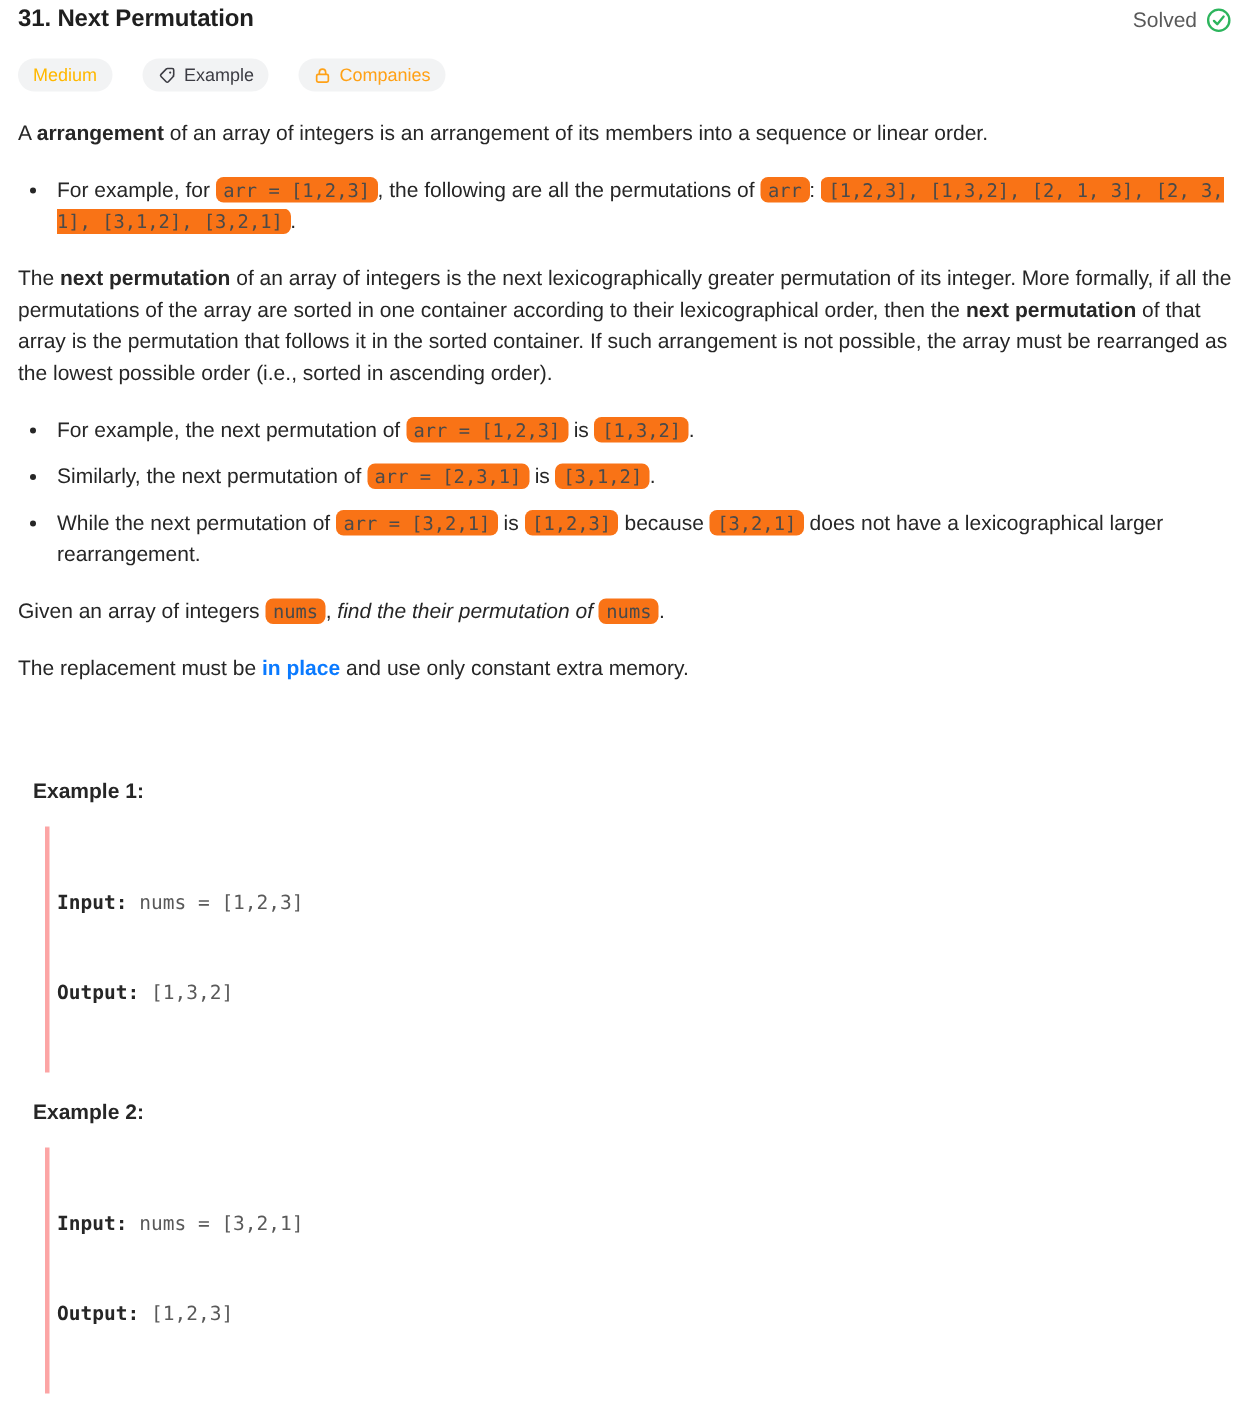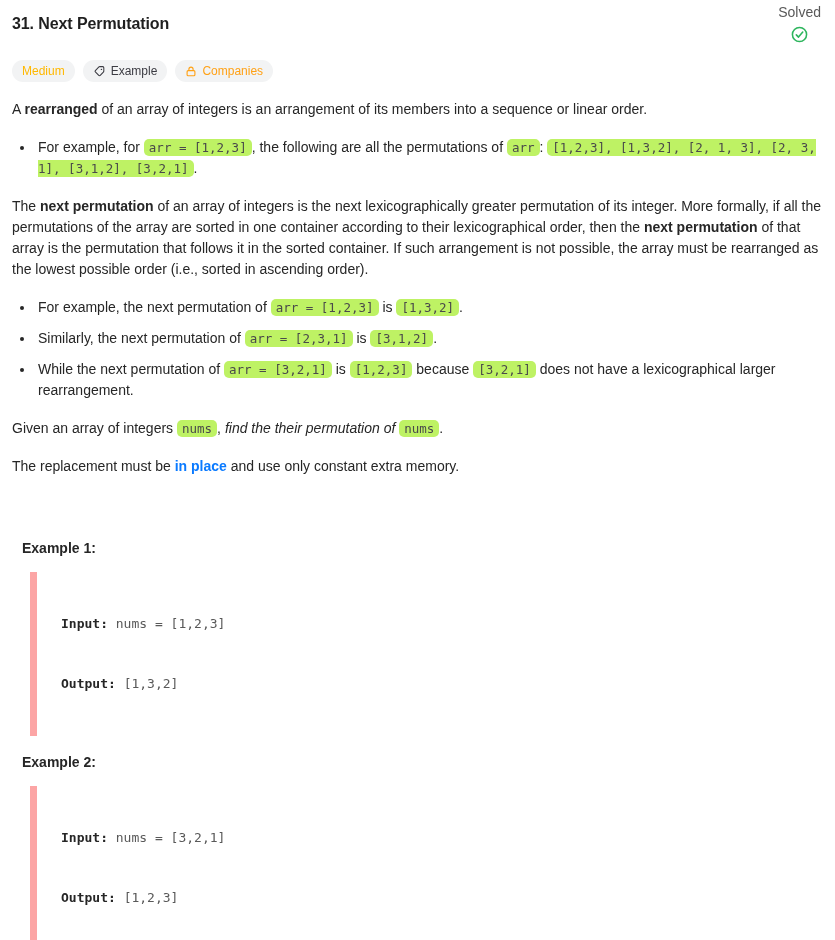--- a/index.html
+++ b/index.html
@@ -9,25 +9,25 @@
     background: #ffffff;
     font-family: "Liberation Sans", "DejaVu Sans", sans-serif;
     color: #262626;
     font-size: 14px;
   }
   .page { padding: 2px 14px 0 12px; }
 
   
   .header { display: flex; justify-content: space-between; align-items: center; margin-top: 2px; }
   .title { font-size: 16px; font-weight: 600; color: #1f1f1f; margin: 0; letter-spacing: -0.1px; }
-  .solved { display: flex; align-items: center; gap: 6px; color: #595959; font-size: 14px; flex-direction: column; }
+  .solved { display: flex; align-items: center; gap: 6px; color: #595959; font-size: 14px; }
   .solved svg { display: block; }
 
   
-  .badges { display: flex; align-items: center; gap: 8px; margin-top: 17px; }
+  .badges { display: flex; align-items: center; gap: 20px; margin-top: 17px; }
   .badge {
     display: inline-flex; align-items: center; gap: 5px;
     background: #f2f3f4; border-radius: 21px;
     padding: 4px 10px; font-size: 12px; font-weight: 500;
     color: #3c3c43; line-height: 14px; cursor: pointer;
   }
   .badge.medium { color: #ffb800; cursor: default; }
   .badge.companies { color: #ffa116; }
   .badge .bicon { display: inline-flex; }
   .badge svg { display: block; }
@@ -38,33 +38,33 @@
   em { font-style: italic; }
   a.inplace { color: #0a7aff; font-weight: 600; text-decoration: none; cursor: pointer; }
 
   ul { margin: 16px 0; padding-left: 23px; }
   li { line-height: 21px; margin: 0 0 10px 0; padding-left: 3px; }
   li:last-child { margin-bottom: 0; }
 
   code.pill {
     font-family: "DejaVu Sans Mono", "Liberation Mono", monospace;
     font-size: 12.5px;
-    background: #bef264;
+    background: #f97316;
     border-radius: 5px;
     padding: 1px 5px;
     color: #4a4a4a;
     white-space: normal;
   }
 
   .example-title, .constraints-title { font-weight: 700; font-size: 14px; margin: 16px 0 0 10px; }
 
   .example-block {
     margin: 13px 0 16px 18px;
-    border-left: 7px solid #fca5a5;
-    padding: 2px 8px 2px 24px;
+    border-left: 3px solid #fca5a5;
+    padding: 2px 8px 2px 5px;
     font-family: "DejaVu Sans Mono", "Liberation Mono", monospace;
     font-size: 13px; line-height: 20px;
     color: #595959;
     white-space: pre;
   }
   .io-label { font-weight: 700; color: #262626; }
   .io-value::before { content: " "; }
 
   .gap-lg { height: 28px; }
 </style>
@@ -101,21 +101,21 @@
       <span class="bicon">
         <svg width="12" height="13" viewBox="0 0 16 16" fill="none" stroke="currentColor" stroke-width="1.5" stroke-linejoin="round">
           <rect x="2.8" y="6.8" width="10.4" height="6.8" rx="1.4"></rect>
           <path d="M5.2 6.8V4.9a2.8 2.8 0 0 1 5.6 0v1.9"></path>
         </svg>
       </span>
       <span>Companies</span>
     </span>
   </div>
 
-  <p><span>A </span><strong>rearranged</strong><span> of an array of integers is an arrangement of its members into a sequence or linear order.</span></p>
+  <p><span>A </span><strong>arrangement</strong><span> of an array of integers is an arrangement of its members into a sequence or linear order.</span></p>
 
   <ul>
     <li><span>For example, for </span><code class="pill">arr = [1,2,3]</code><span>, the following are all the permutations of </span><code class="pill">arr</code><span>: </span><code class="pill">[1,2,3], [1,3,2], [2, 1, 3], [2, 3, 1], [3,1,2], [3,2,1]</code><span>.</span></li>
   </ul>
 
   <p><span>The </span><strong>next permutation</strong><span> of an array of integers is the next lexicographically greater permutation of its integer. More formally, if all the permutations of the array are sorted in one container according to their lexicographical order, then the </span><strong>next permutation</strong><span> of that array is the permutation that follows it in the sorted container. If such arrangement is not possible, the array must be rearranged as the lowest possible order (i.e., sorted in ascending order).</span></p>
 
   <ul>
     <li><span>For example, the next permutation of </span><code class="pill">arr = [1,2,3]</code><span> is </span><code class="pill">[1,3,2]</code><span>.</span></li>
     <li><span>Similarly, the next permutation of </span><code class="pill">arr = [2,3,1]</code><span> is </span><code class="pill">[3,1,2]</code><span>.</span></li>

